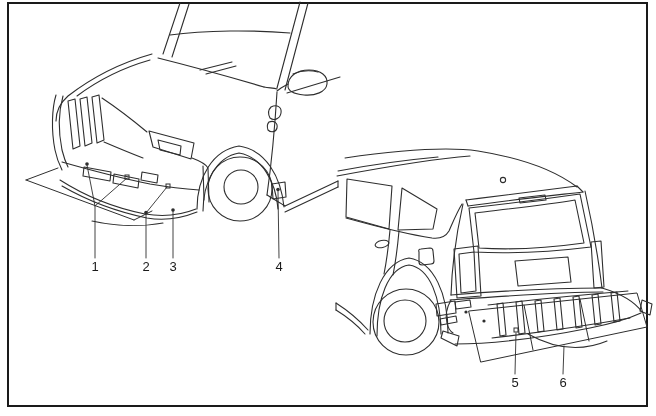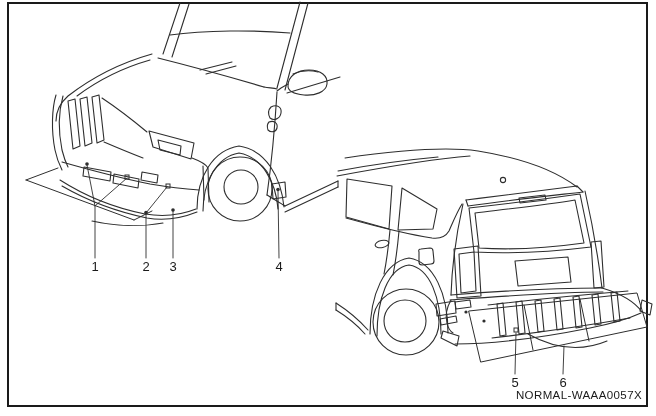--- a/index.html
+++ b/index.html
@@ -202,14 +202,13 @@
     <circle class="marker-dot" cx="484" cy="321" r="1.6"></circle>
   </svg>
 
   <span class="callout" style="left:95px;top:266px">1</span>
   <span class="callout" style="left:146px;top:266px">2</span>
   <span class="callout" style="left:173px;top:266px">3</span>
   <span class="callout" style="left:279px;top:266px">4</span>
   <span class="callout" style="left:515px;top:382px">5</span>
   <span class="callout" style="left:563px;top:382px">6</span>
 
-  <span class="caption">NORMAL-WAAA0057X</span>
 </div>
 
 </body></html>

